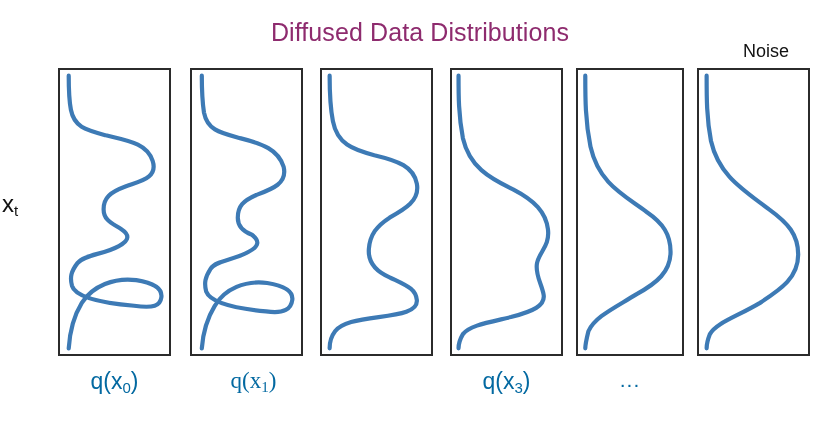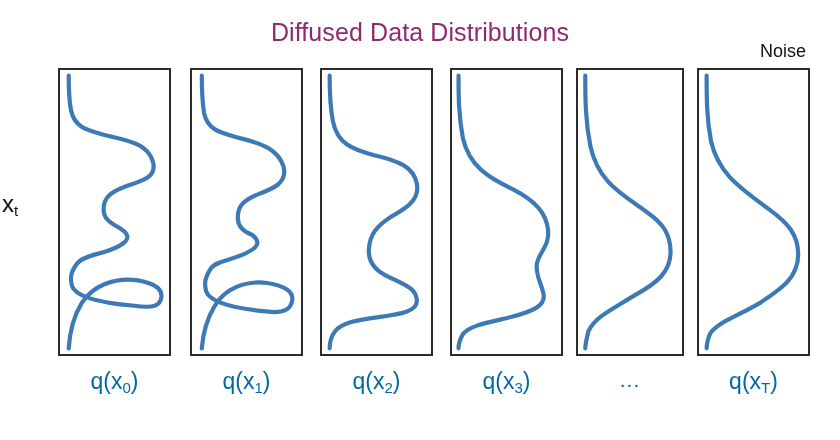--- a/index.html
+++ b/index.html
@@ -110,21 +110,21 @@
 </head>
 <body style="background: rgb(255, 255, 255);">
 
 <div id="figure">
 
   <div id="chart-title" style="color: rgb(142, 43, 110);">Diffused Data Distributions</div>
 
   <div id="y-axis-label"><span>x</span><span class="sub">t</span></div>
 
 
-  <div class="end-label" id="label-noise" style="left:694px; width:112px;text-align:right;">Noise</div>
+  <div class="end-label" id="label-noise" style="left:710px; width:112px;">Noise</div>
 
   <div class="panel" id="panel-0" style="left: 58px; width: 113px; border-color: rgb(43, 43, 43);">
     <svg viewBox="0 0 100 100" preserveAspectRatio="none">
       <path class="dist-curve" d="
         M 6,1
         C 6,8 6,12 8,18
         C 11,26 22,28 40,30
         C 62,32 78,34 84,42
         C 89,49 72,50 60,53
         C 48,56 44,58 44,62
@@ -167,39 +167,38 @@
         C 62,60 62,62 52,64
         C 38,67 22,67 17,70
         C 12,73 11,75 13,78
         C 17,82 40,84 68,85
         C 85,86 91,84 92,81
         C 93,78 85,76 69,75
         C 49,74 30,77 21,83
         C 13,88 10,93 9,98" style="stroke: rgb(61, 122, 181);"></path>
     </svg>
   </div>
-  <div class="panel-label" id="plabel-1" style="left:190px; width:113px;"><span>q(x</span><span class="sub">1</span><span>)</span></div>
+  <div class="panel-label" id="plabel-1" style="left:197px; width:113px;font-family:Liberation Serif, serif;"><span>q(x</span><span class="sub">1</span><span>)</span></div>
 
   <div class="panel" id="panel-2" style="left: 320px; width: 113px; border-color: rgb(43, 43, 43);">
     <svg viewBox="0 0 100 100" preserveAspectRatio="none">
       <path class="dist-curve" d="
         M 7,2
         C 7,7 7,12 10,18
         C 14,26 28,28 48,30
         C 70,32 84,34 87,40
         C 90,46 76,49 62,52
         C 50,55 44,58 43,63
         C 42,68 50,71 62,73
         C 78,76 86,77 87,81
         C 88,85 72,86 52,87
         C 32,88 18,89 12,92
         C 8,94 7,96 7,98" style="stroke: rgb(61, 122, 181);"></path>
     </svg>
   </div>
-  <div class="panel-label" id="plabel-2" style="left:320px; width:113px;"><span>q(x</span><span class="sub">2</span><span>)</span></div>
 
   <div class="panel" id="panel-3" style="left: 450px; width: 113px; border-color: rgb(43, 43, 43);">
     <svg viewBox="0 0 100 100" preserveAspectRatio="none">
       <path class="dist-curve" d="
         M 6,2
         C 6,9 6,16 10,24
         C 16,34 34,38 56,42
         C 76,46 86,50 88,56
         C 90,62 80,64 78,68
         C 76,72 82,75 84,79
@@ -229,15 +228,14 @@
       <path class="dist-curve" d="
         M 7,2
         C 7,10 7,17 11,25
         C 18,37 40,42 64,49
         C 82,54 91,58 91,65
         C 91,73 76,77 56,82
         C 34,87 16,89 10,93
         C 8,95 7,97 7,98" style="stroke: rgb(61, 122, 181);"></path>
     </svg>
   </div>
-  <div class="panel-label" id="plabel-5" style="left:697px; width:113px;"><span>q(x</span><span class="sub">T</span><span>)</span></div>
 
 </div>
 
 </body></html>

